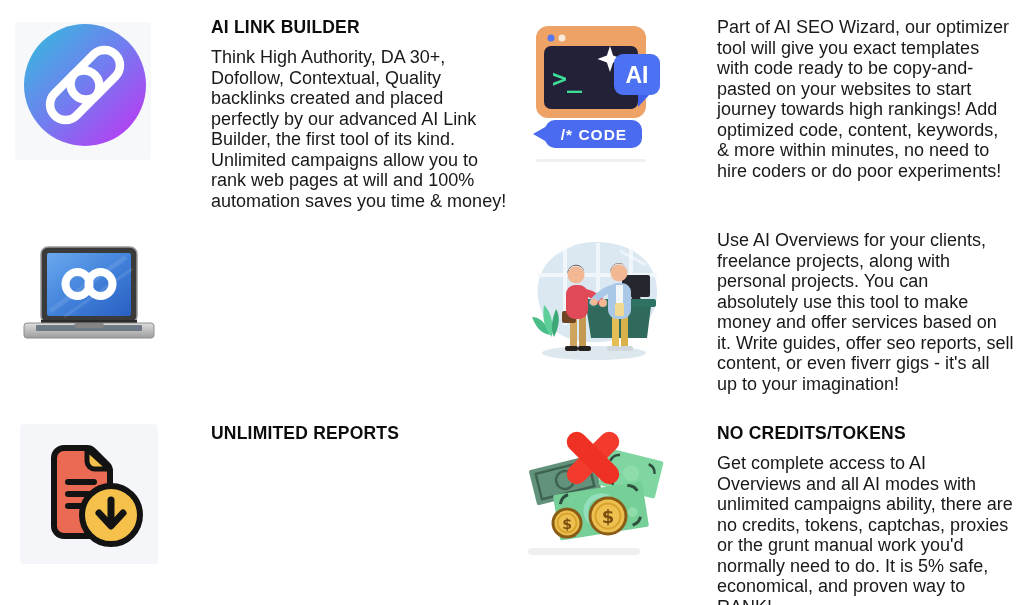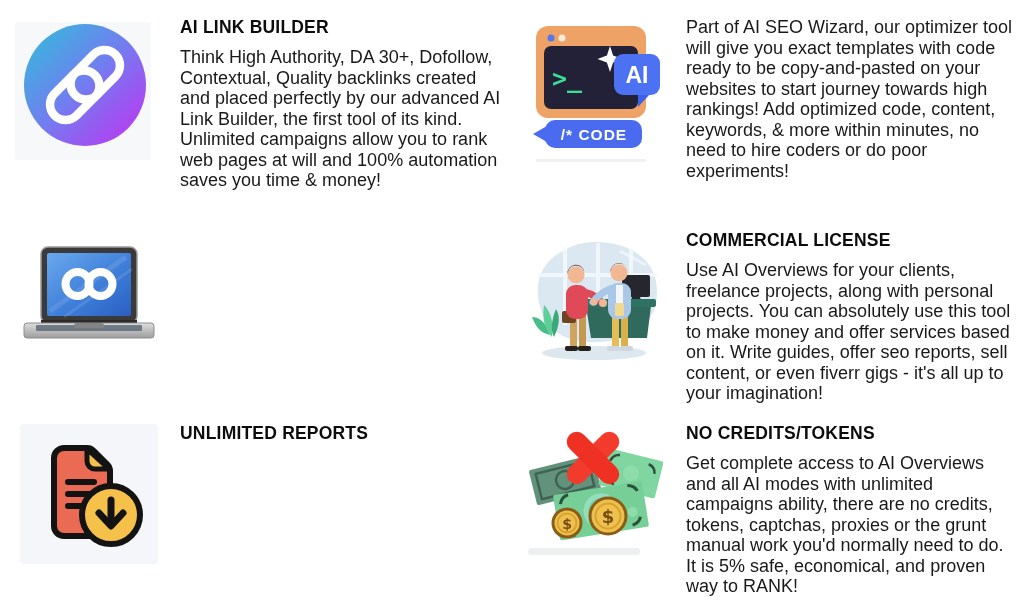--- a/index.html
+++ b/index.html
@@ -17,21 +17,21 @@
     grid-template-rows:213px 193px 1fr;
     column-gap:12px;
   }
   .card{display:flex;align-items:flex-start;}
   .icon-box{
     flex:0 0 150px;width:150px;height:152px;
     display:flex;align-items:flex-start;justify-content:flex-start;
     margin-right:16px;
   }
   .icon-box svg{display:block;}
-  .content{flex:1;max-width:332px;padding-top:5px;}
+  .content{flex:1;max-width:332px;padding-top:5px;margin-left:31px;}
   .feature-title{
     margin:0 0 9px 0;
     font-size:17.5px;line-height:21px;
     font-weight:700;color:#0c0c0c;letter-spacing:.2px;
   }
   .feature-body{
     margin:0;
     font-size:18px;line-height:20.5px;
     color:#191919;
   }
@@ -171,21 +171,20 @@
           <rect x="96" y="60" width="7" height="18" fill="#f3f6f8"></rect>
           <rect x="95" y="78" width="9" height="13" rx="1" fill="#f2d992"></rect>
           <path d="M90 64 Q79 69 73 77" stroke="#a9c7e6" stroke-width="7" stroke-linecap="round" fill="none"></path>
           <circle cx="74" cy="77" r="3.5" fill="#f1b893"></circle>
           <circle cx="99" cy="48" r="8.5" fill="#f1b893"></circle>
           <path d="M90.5 47 a8.5 8.5 0 0 1 17 -1 q-1 -7.5 -8.5 -7.5 q-7.5 0 -8.5 8.5 Z" fill="#7b4b33"></path>
         </g>
       </svg>
     </div>
     <div class="content">
-      <h2 class="feature-title">COMMERCIAL LICENSE</h2>
       <p class="feature-body">Use AI Overviews for your clients, freelance projects, along with personal projects. You can absolutely use this tool to make money and offer services based on it. Write guides, offer seo reports, sell content, or even fiverr gigs - it's all up to your imagination!</p>
     </div>
   </section>
 
   <section class="card">
     <div class="icon-box">
       <svg width="150" height="152" viewBox="0 0 150 152">
         <rect x="6" y="6" width="138" height="140" rx="4" fill="#f5f6fa"></rect>
         <path d="M50 30 h23 a9 9 0 0 1 6.4 2.6 l14 14 a9 9 0 0 1 2.6 6.4 v55 a10 10 0 0 1 -10 10 h-36 a10 10 0 0 1 -10 -10 v-68 a10 10 0 0 1 10 -10 Z" fill="#ea6a54" stroke="#131313" stroke-width="6" stroke-linejoin="round"></path>
         <path d="M73 31 v12 a8 8 0 0 0 8 8 h14 Z" fill="#f6c14b" stroke="#131313" stroke-width="5" stroke-linejoin="round"></path>

